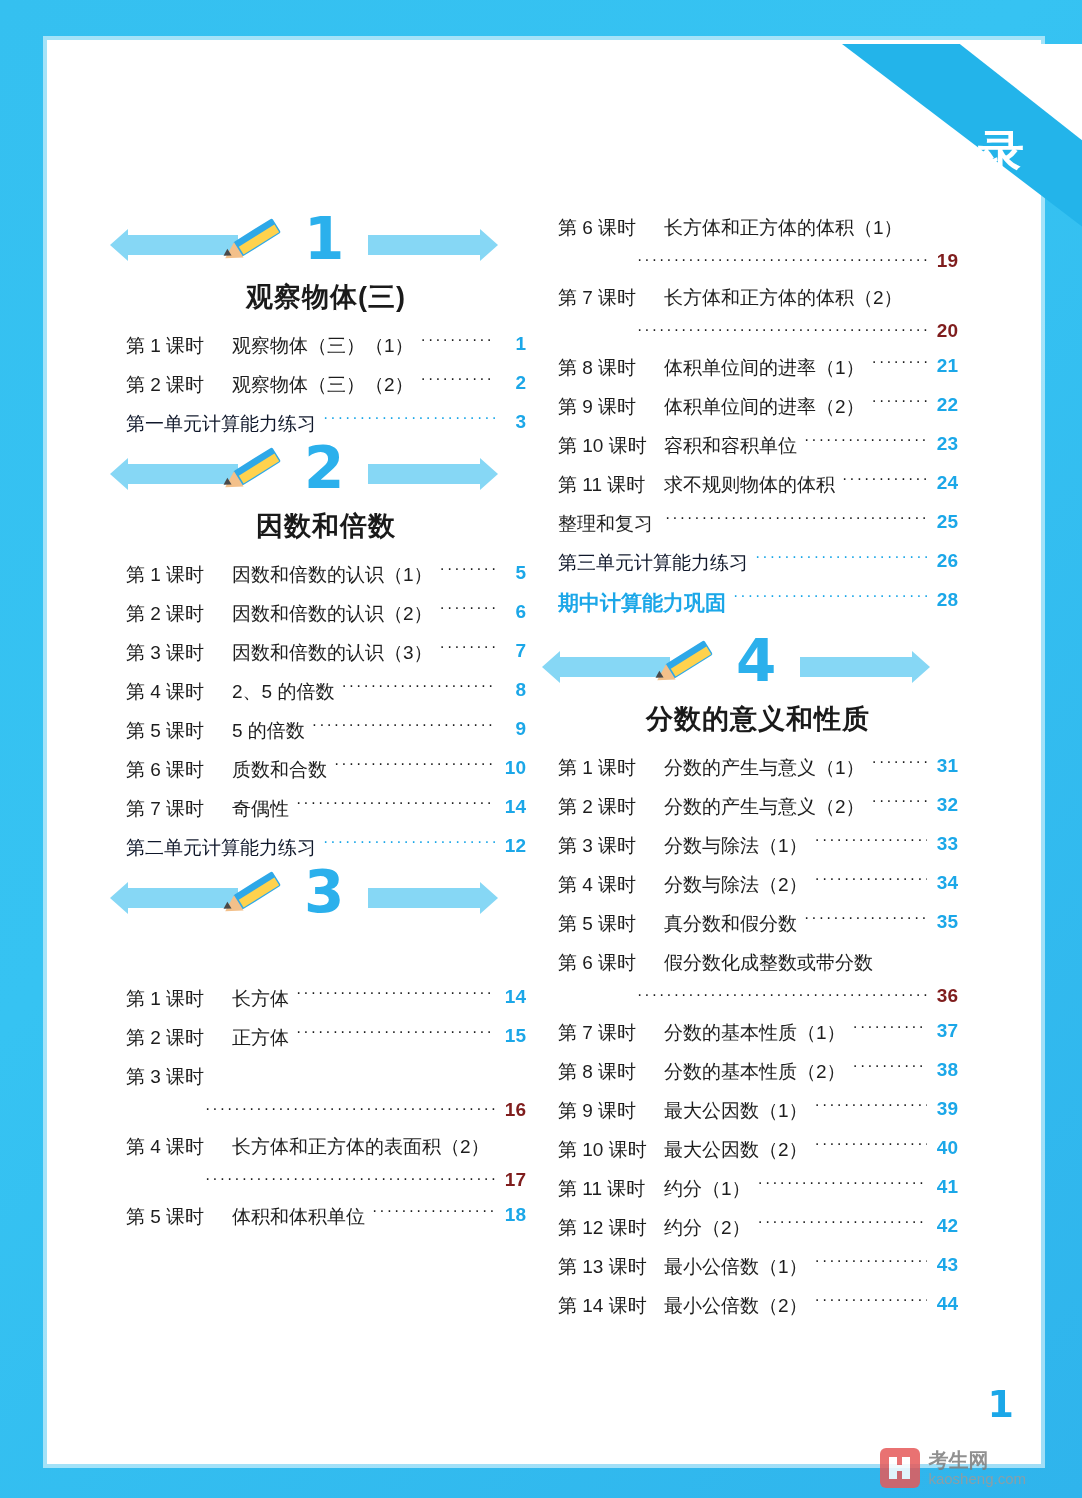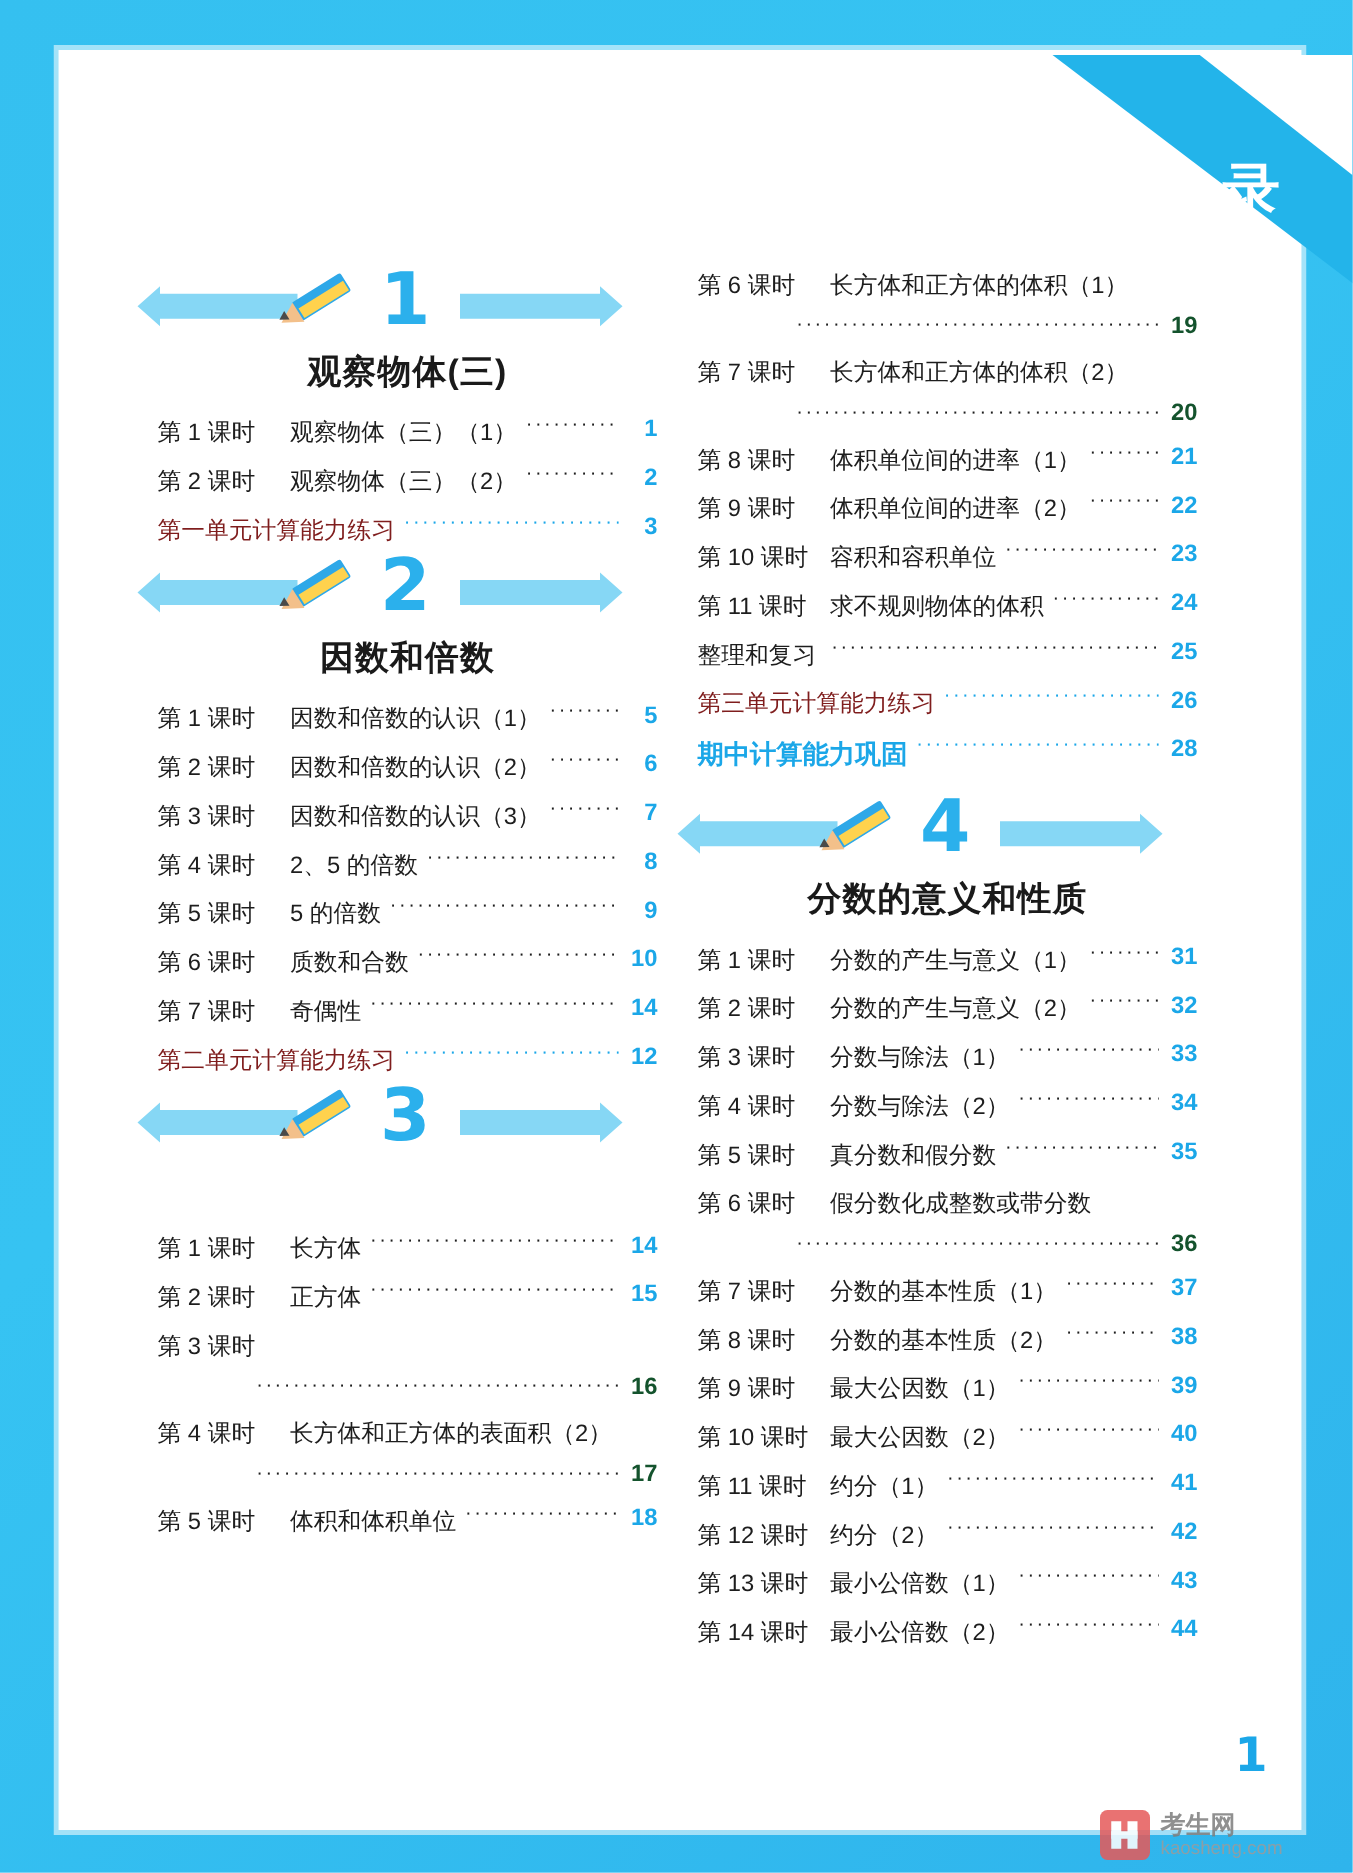--- a/index.html
+++ b/index.html
@@ -119,34 +119,34 @@
   }
   .toc-row .lesson{min-width:100px;}
   .toc-row .title{margin-left:6px;}
   .toc-row .dots{
     flex:1;margin:0 7px;overflow:hidden;
     color:#1d1d1d;letter-spacing:2px;font-size:16px;
     position:relative;top:-2px;
   }
   .toc-row .page{color:#1ba7e8;min-width:24px;text-align:right;font-weight:bold;font-size:19px;}
   .toc-row.practice{color:#1ba7e8;}
-  .toc-row.practice .lesson,.toc-row.practice .title{color:#7f1d1d;}
+  .toc-row.practice .lesson,.toc-row.practice .title{color:#0f172a;}
   .toc-row.practice .dots{color:#1ba7e8;}
   .toc-row.bold-blue .lesson{color:#1ba7e8;font-weight:bold;font-size:21px;}
   .toc-row.bold-blue .dots{color:#1ba7e8;}
   
   .toc-cont{
     display:flex;align-items:baseline;justify-content:flex-end;
     margin-top:-4px;margin-bottom:13px;
   }
   .toc-cont .dots{
     width:290px;overflow:hidden;color:#1d1d1d;letter-spacing:2px;font-size:16px;
     text-align:right;position:relative;top:-2px;
   }
-  .toc-cont .page{color:#14532d;min-width:24px;text-align:right;margin-left:7px;font-weight:bold;font-size:19px;}
+  .toc-cont .page{color:#7f1d1d;min-width:24px;text-align:right;margin-left:7px;font-weight:bold;font-size:19px;}
 
   .page-number{
     position:absolute;right:68px;bottom:72px;
     font-size:38px;color:#1ba7e8;font-weight:bold;
     font-family:"DejaVu Sans",sans-serif;
   }
   .watermark{
     position:absolute;right:56px;bottom:10px;
     display:flex;align-items:center;opacity:.85;
   }

